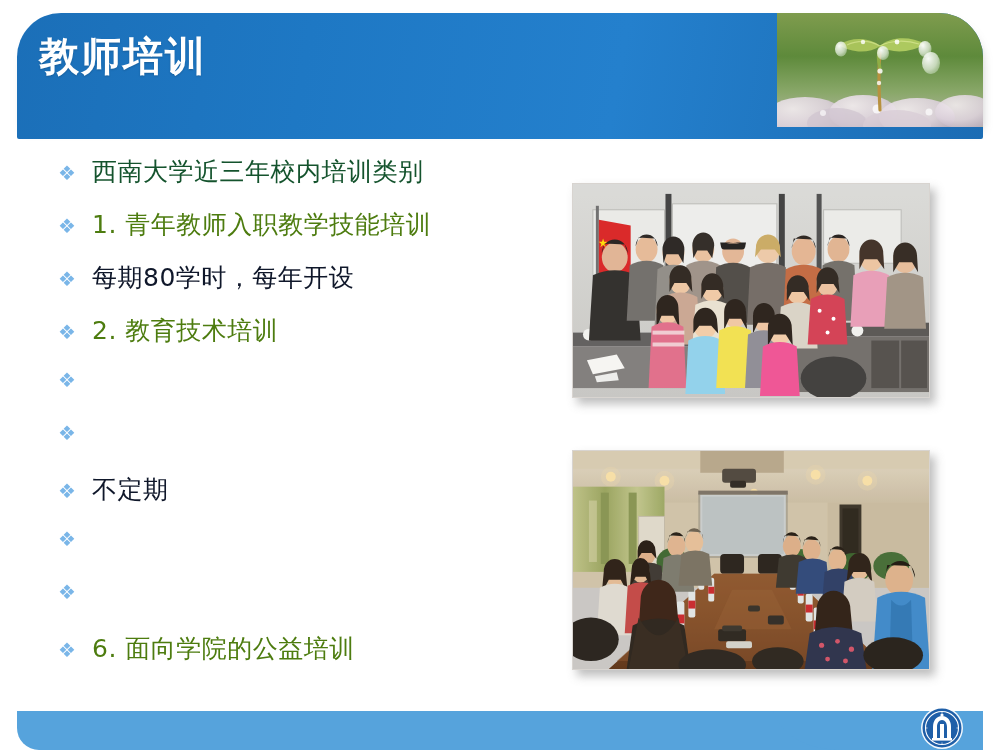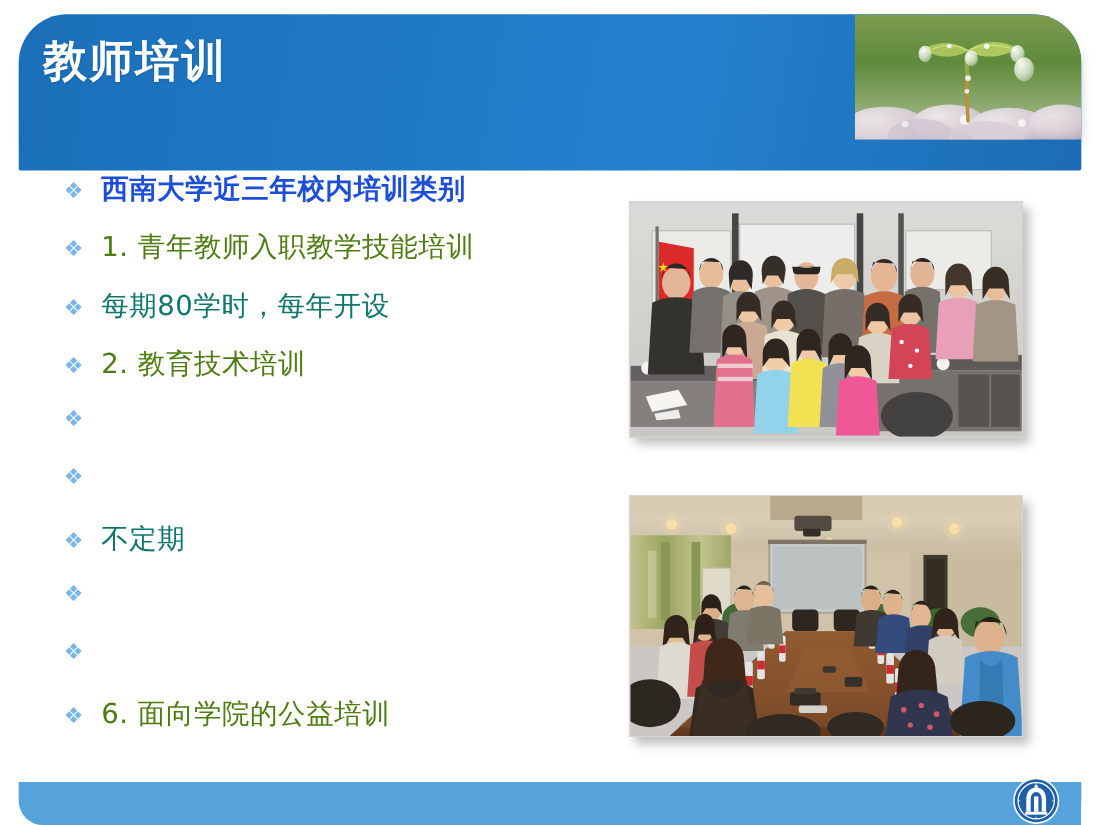--- a/index.html
+++ b/index.html
@@ -40,21 +40,21 @@
     height: 110px;
     border-radius: 44px 44px 6px 6px;
     background: rgba(90,90,90,0.30);
     filter: blur(5px);
   }
   .banner {
     position: absolute;
     left: 0;
     top: 0;
     width: 966px;
-    height: 142px;
+    height: 126px;
     border-radius: 44px 44px 2px 2px;
     overflow: hidden;
     background: linear-gradient(100deg, #1b6fb8 0%, #1e78c4 30%, #2480cd 62%, #1b6cb4 100%);
   }
   .banner-title {
     position: absolute;
     left: 22px;
     top: 23px;
     font-size: 40px;
     font-weight: bold;
@@ -94,23 +94,23 @@
     line-height: 1;
     color: #7ab6e8;
     text-align: left;
   }
   .bullet-text {
     font-size: 25px;
     line-height: 1.1;
     white-space: nowrap;
     letter-spacing: 0.5px;
   }
-  .c-red     { color: #1d4ed8; font-weight: bold; }
+  .c-red     { color: #14532d; }
   .c-magenta { color: #4d7c0f; }
-  .c-blue    { color: #0f766e; text-align: right; }
+  .c-blue    { color: #0f172a; text-align: right; }
 
   
   .photo {
     position: absolute;
     overflow: hidden;
     background: #cfcfcf;
     box-shadow: 5px 6px 9px rgba(110,110,110,0.45);
     border: 1px solid #d8d4d0;
     box-sizing: border-box;
   }

